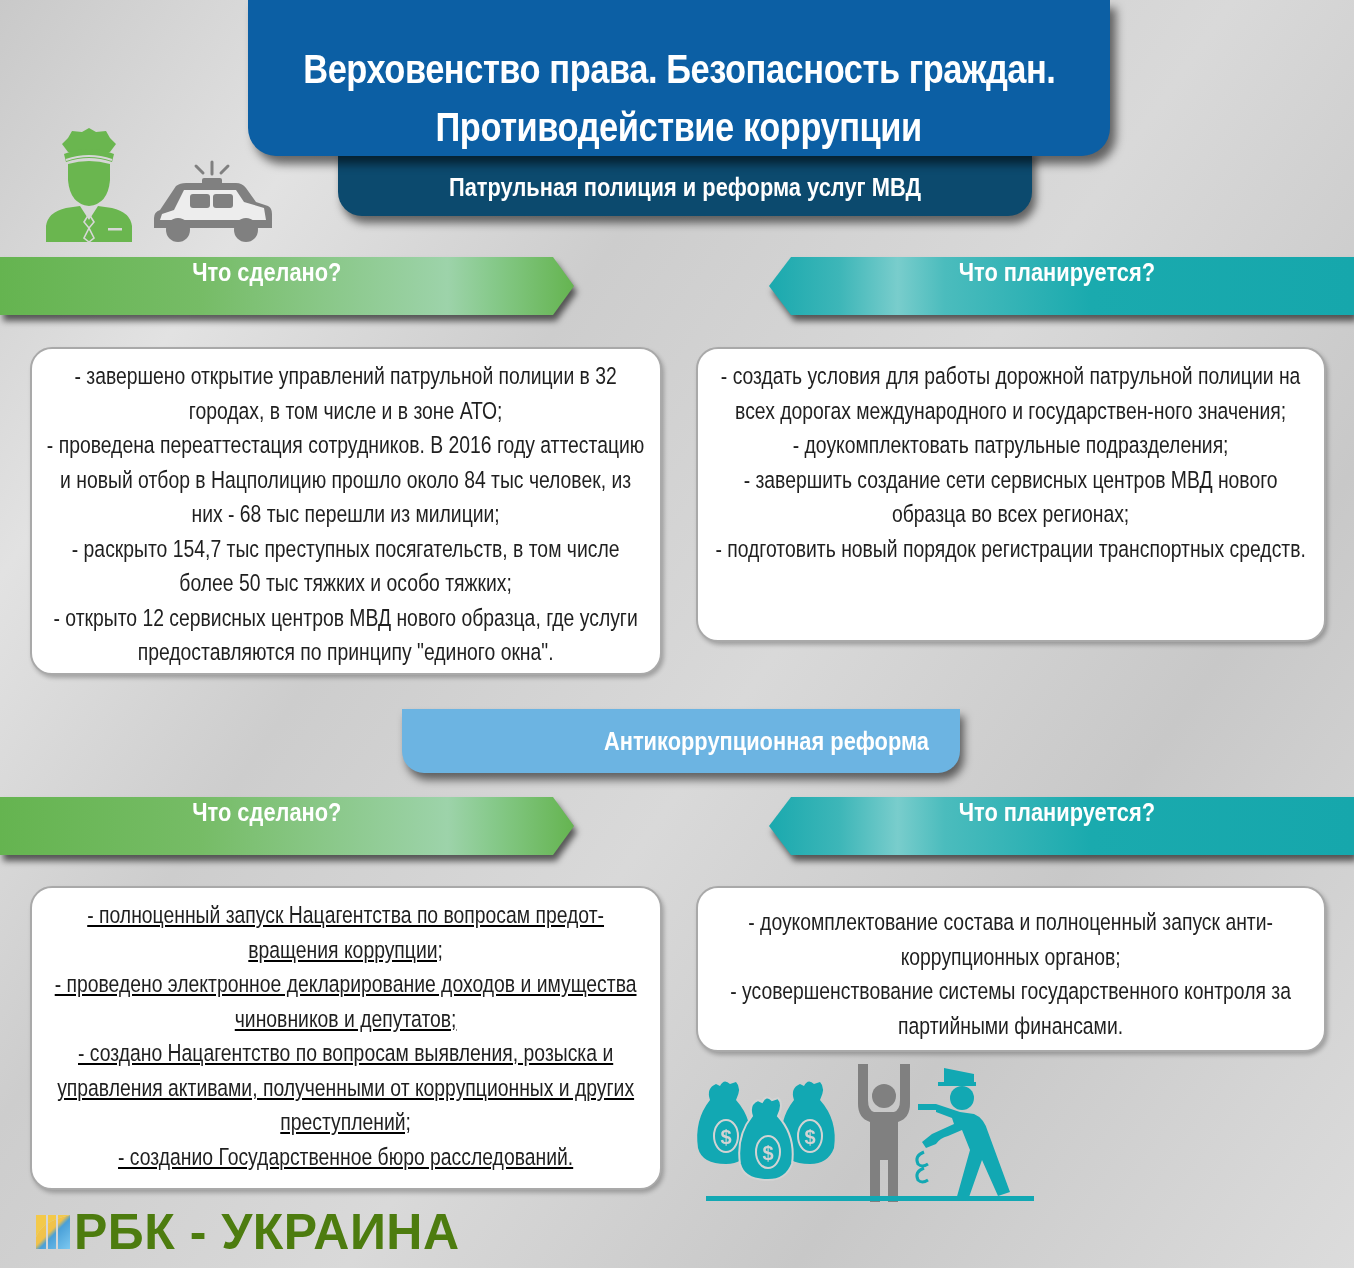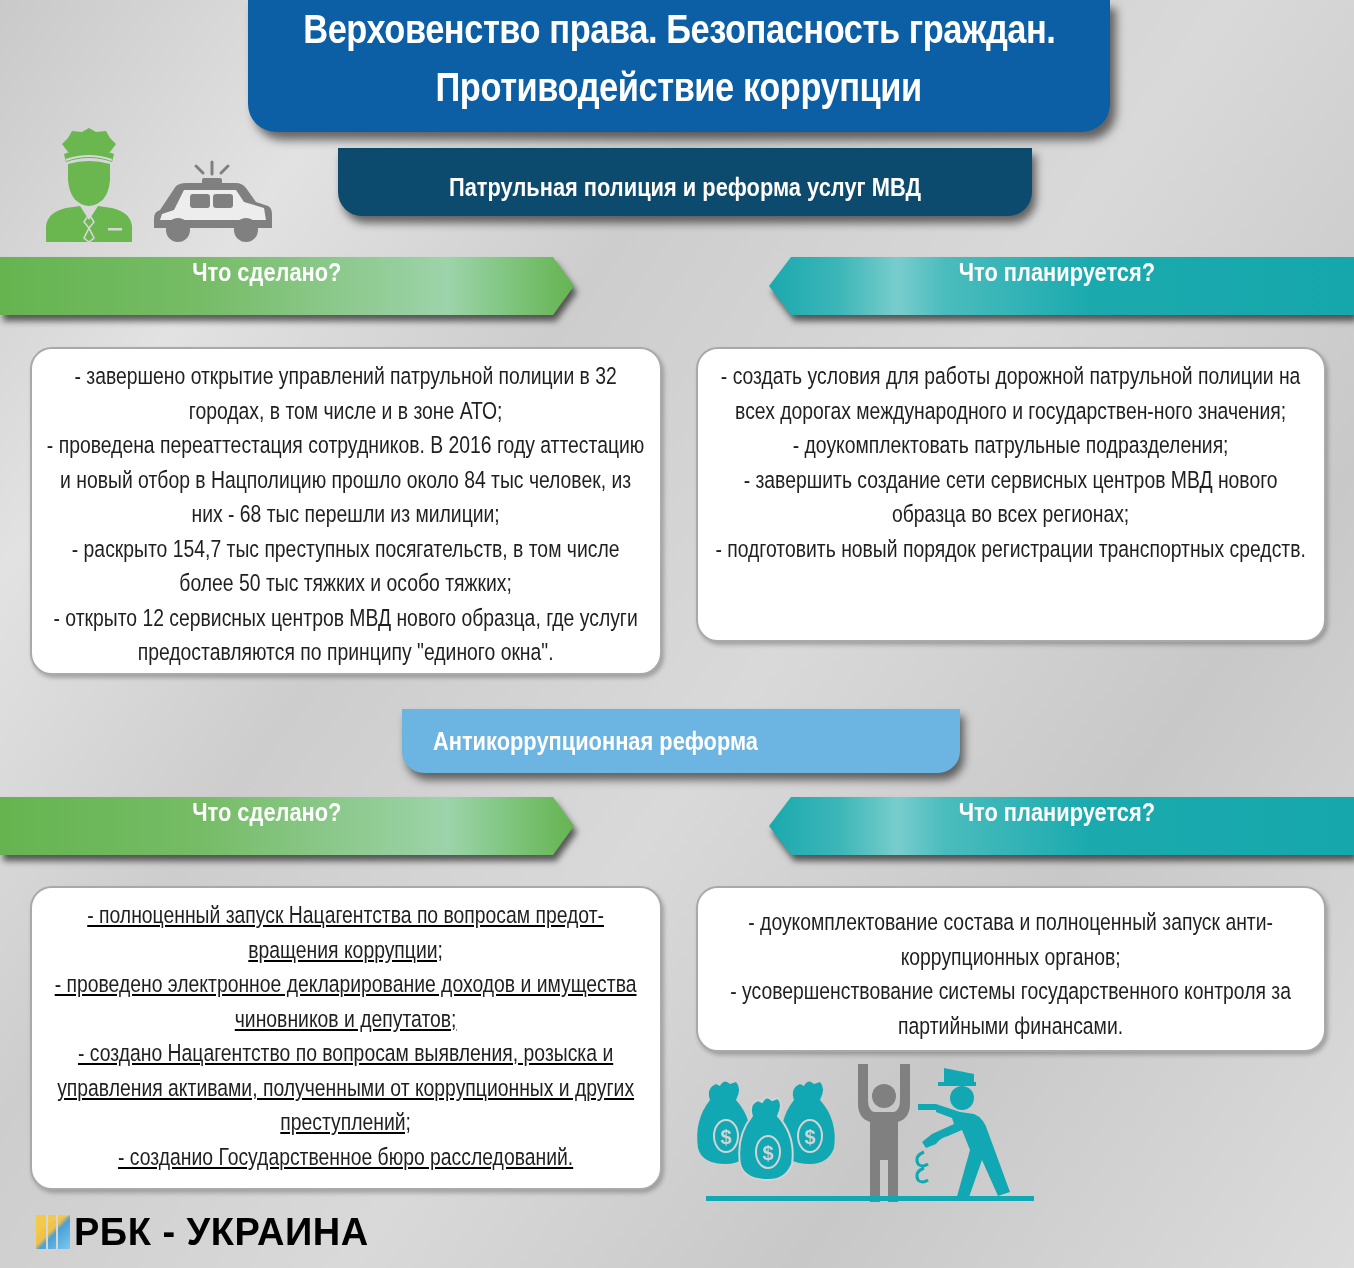--- a/index.html
+++ b/index.html
@@ -5,26 +5,26 @@
     * { box-sizing: border-box; margin: 0; padding: 0; }
     html, body { width: 1354px; height: 1268px; overflow: hidden; }
     body {
       position: relative;
       font-family: "Liberation Sans", sans-serif;
       background: linear-gradient(125deg, #c9c9c9 0%, #e2e2e2 18%, #cdcdcd 35%, #d9d9d9 55%, #c8c8c8 75%, #dcdcdc 100%);
     }
 
     
     .title-box {
-      position: absolute; left: 248px; top: 0; width: 862px; height: 132px;
+      position: absolute; left: 248px; top: 0; width: 862px; height: 156px;
       background: #0c5fa4;
       border-radius: 0 0 28px 28px;
       box-shadow: 6px 8px 10px rgba(0,0,0,0.55);
       z-index: 3;
-      display: flex; flex-direction: column; align-items: center; justify-content: flex-start;
+      display: flex; flex-direction: column; align-items: center; justify-content: flex-end;
       color: #fff; font-weight: bold; text-align: center;
     }
     .title-line {
       font-family: "Liberation Sans", sans-serif;
       font-size: 40px; line-height: 58px; letter-spacing: -0.5px;
       transform: scaleX(0.86);
       white-space: nowrap;
     }
 
     .subtitle-box {
@@ -39,21 +39,21 @@
     .section-label {
       color: #fff; font-weight: bold; font-size: 26px;
       transform: scaleX(0.84); white-space: nowrap;
     }
 
     .section2-box {
       position: absolute; left: 402px; top: 709px; width: 558px; height: 64px;
       background: #6cb4e2;
       border-radius: 0 0 22px 22px;
       box-shadow: 4px 7px 8px rgba(0,0,0,0.55);
-      display: flex; align-items: center; justify-content: flex-start;
+      display: flex; align-items: center; justify-content: flex-end;
     }
 
     
     .ribbon {
       position: absolute; height: 74px;
       display: flex; justify-content: center;
       filter: drop-shadow(3px 6px 3px rgba(0,0,0,0.6));
     }
     .ribbon-shape {
       position: absolute; inset: 0;
@@ -95,21 +95,21 @@
 
     
     .icon-block { position: absolute; }
     .logo {
       position: absolute; left: 36px; top: 1212px;
       display: flex; align-items: center; gap: 4px;
     }
     .logo-mark { width: 34px; height: 34px; }
     .logo-text {
       font-family: "Liberation Sans", sans-serif;
-      font-weight: bold; font-size: 38px; color: #000000; letter-spacing: 0.5px;
+      font-weight: bold; font-size: 50px; color: #4d7c0f; letter-spacing: 0.5px;
       line-height: 40px;
     }
   </style>
 </head>
 <body>
 
 <div class="title-box">
   <div class="title-line">Верховенство права. Безопасность граждан.</div>
   <div class="title-line">Противодействие коррупции</div>
 </div>

